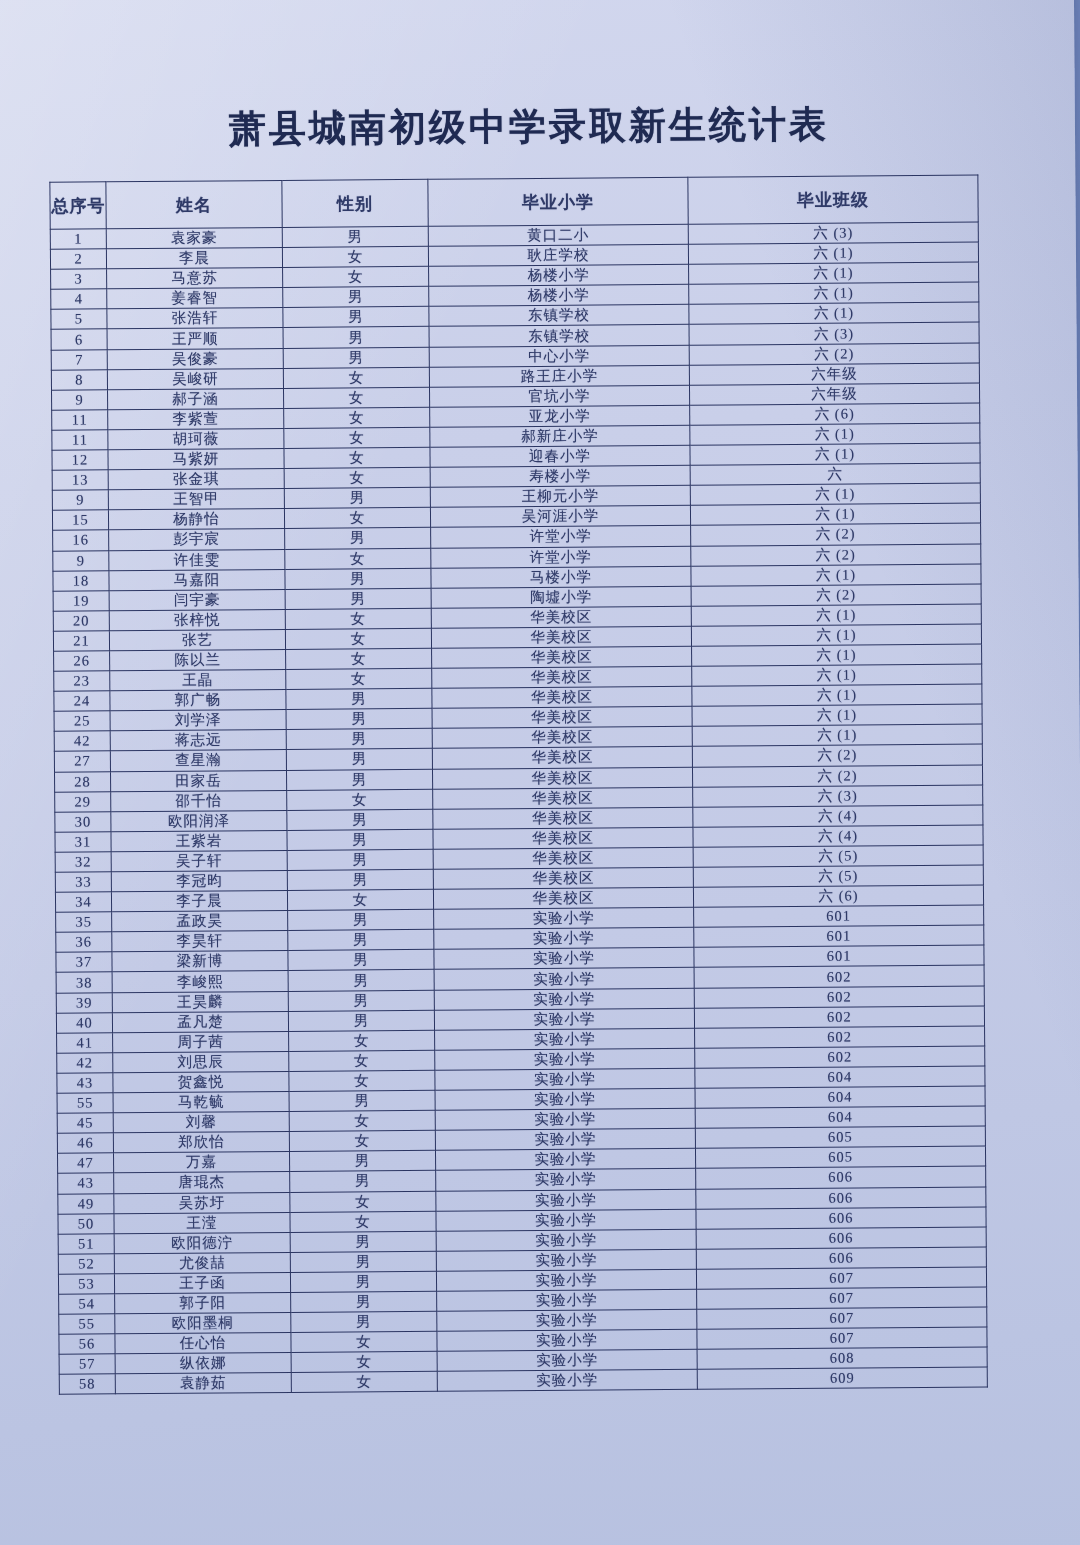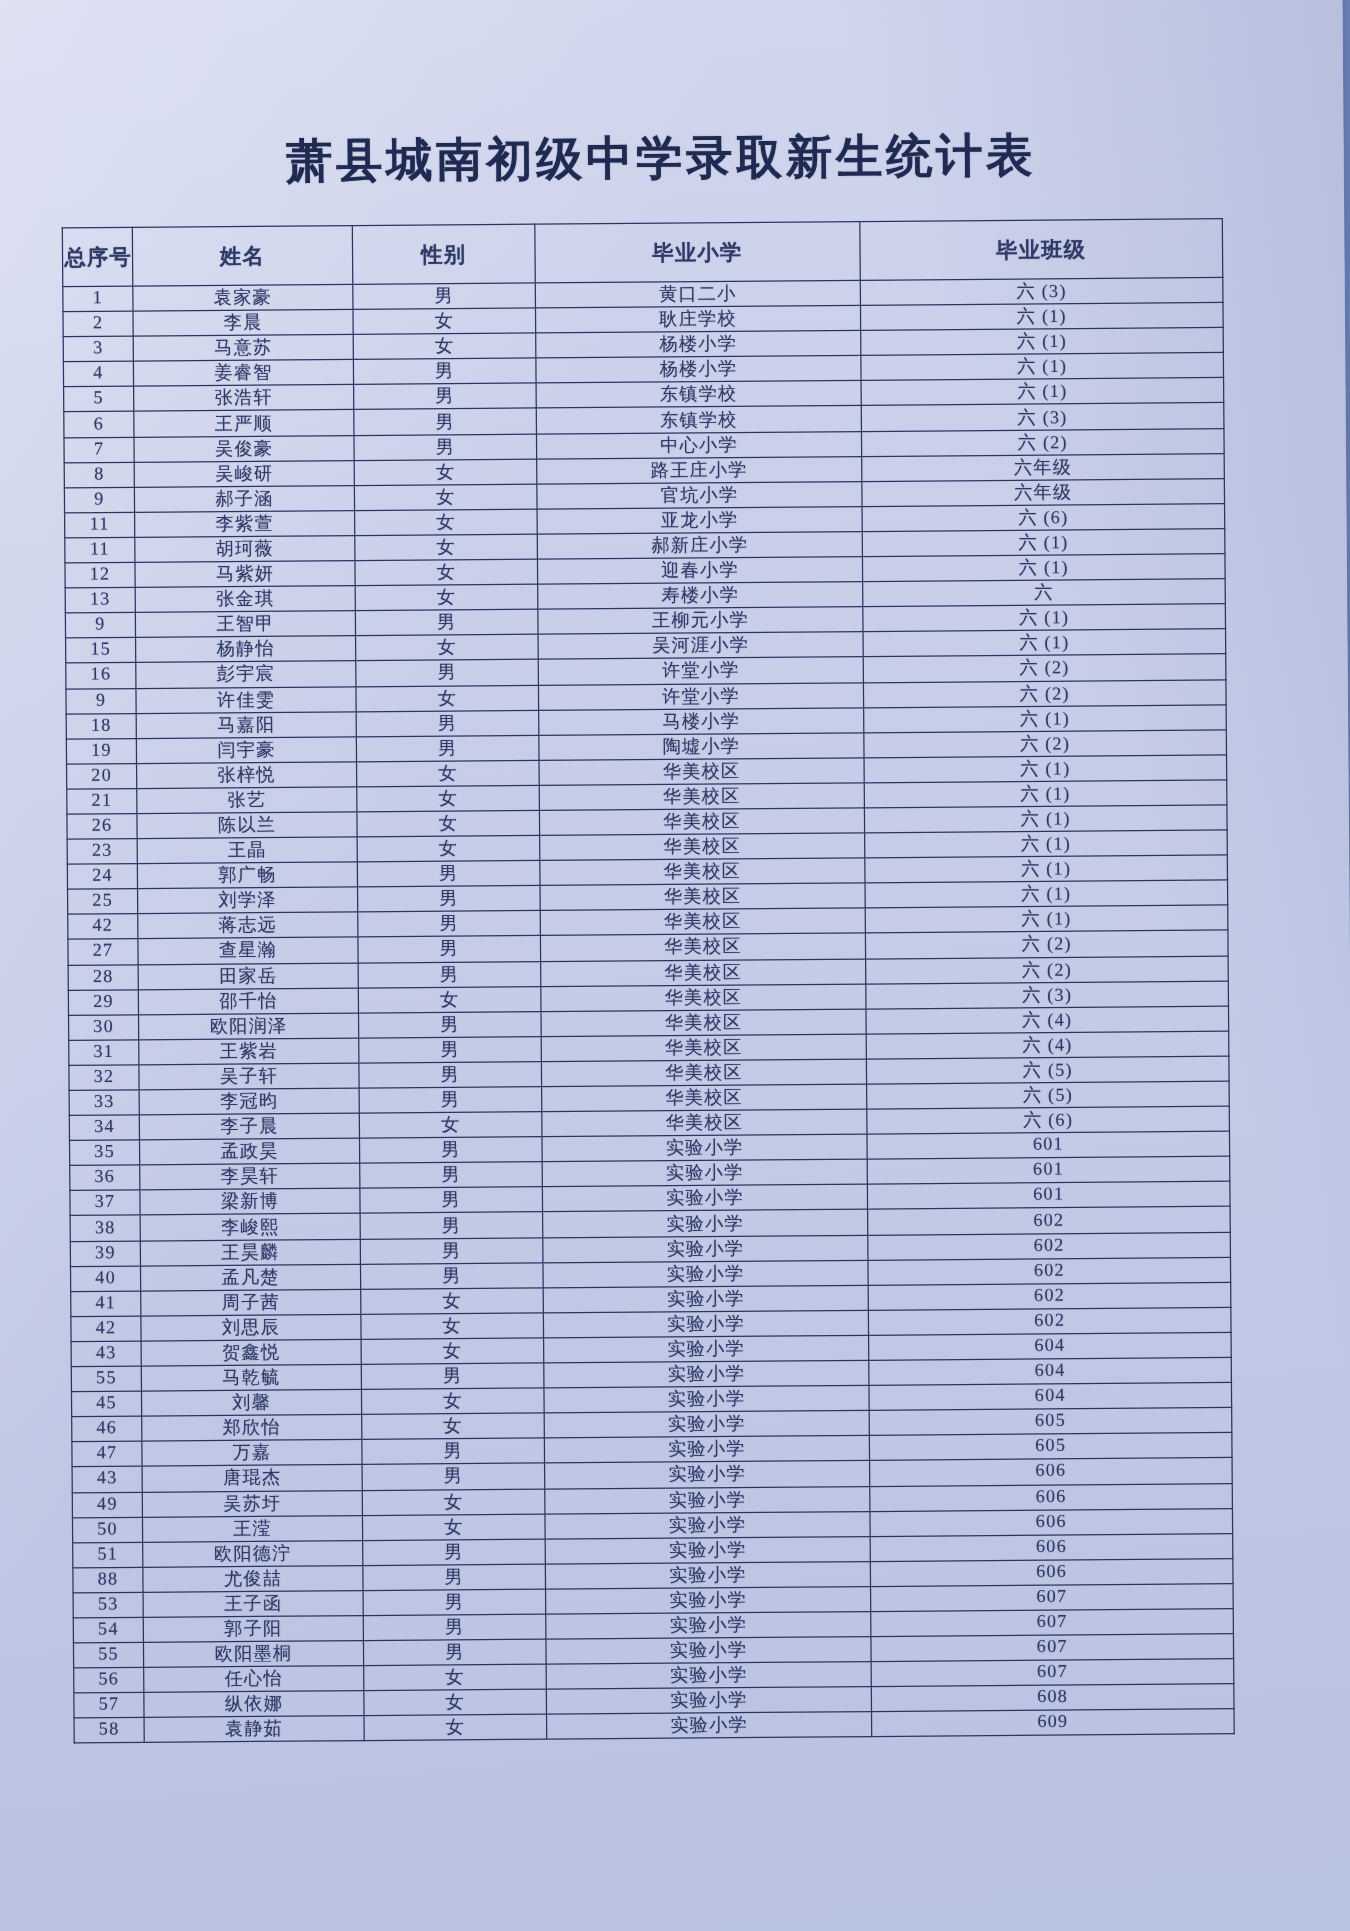--- a/index.html
+++ b/index.html
@@ -413,21 +413,21 @@
     <td>606</td>
   </tr>
         <tr>
     <td>51</td>
     <td>欧阳德泞</td>
     <td>男</td>
     <td>实验小学</td>
     <td>606</td>
   </tr>
         <tr>
-    <td>88</td>
+    <td>52</td>
     <td>尤俊喆</td>
     <td>男</td>
     <td>实验小学</td>
     <td>606</td>
   </tr>
         <tr>
     <td>53</td>
     <td>王子函</td>
     <td>男</td>
     <td>实验小学</td>

